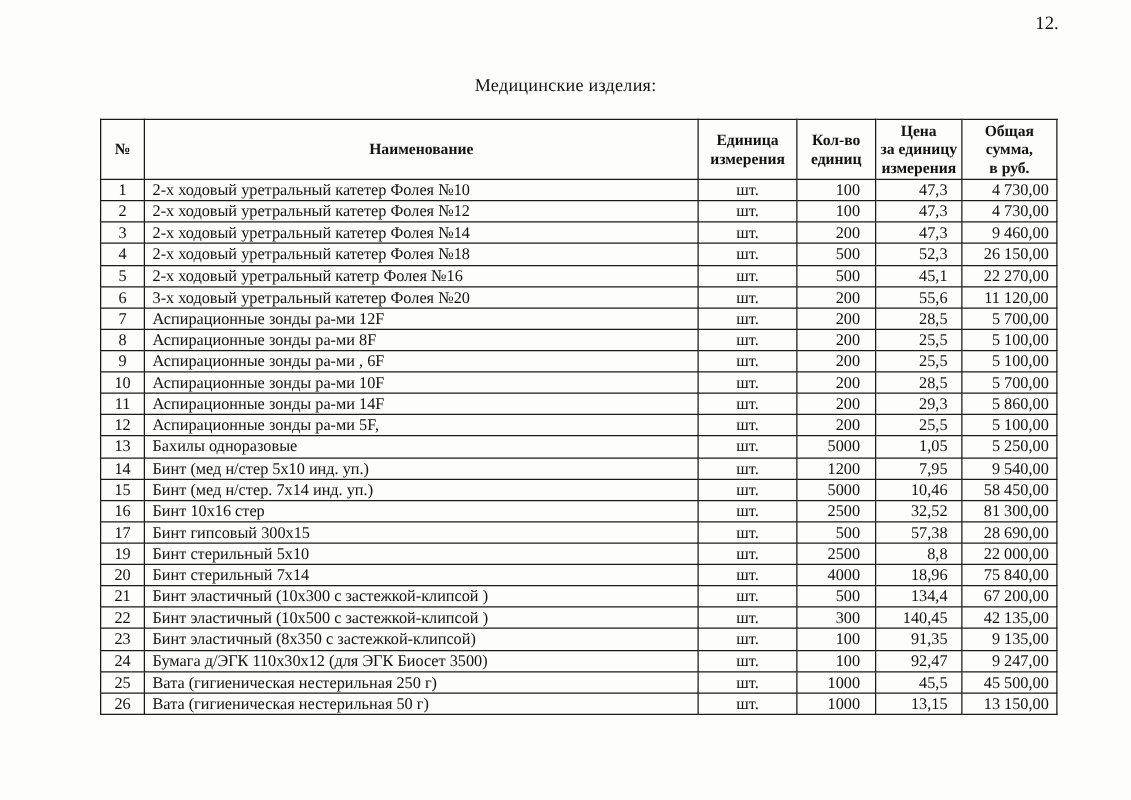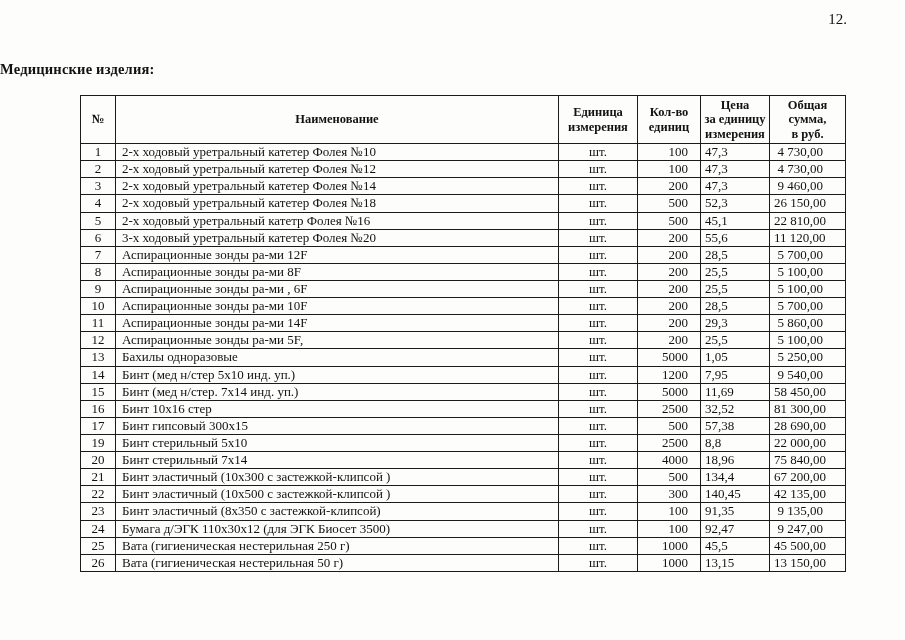--- a/index.html
+++ b/index.html
@@ -17,21 +17,22 @@
     position: absolute;
     top: 11px;
     right: 58px;
     font-size: 15px;
   }
   .doc-title {
     position: absolute;
     top: 61px;
     left: 0;
     width: 100%;
-    font-weight: bold;
+    text-align: center;
+    font-weight: normal;
     font-size: 14.5px;
     letter-spacing: 0.2px;
   }
   .table-wrap {
     position: absolute;
     top: 95px;
     left: 80px;
   }
   table {
     border-collapse: collapse;
@@ -55,22 +56,22 @@
     font-size: 13px;
     line-height: 1.24;
     padding: 0 4px;
     vertical-align: middle;
     white-space: nowrap;
   }
   td.c0 { text-align: center; padding: 0 1px; }
   td.c1 { text-align: left; padding-left: 6px; }
   td.c2 { text-align: center; margin-top: 48px; }
   td.c3 { text-align: right; padding-right: 12px; }
-  td.c4 { padding-right: 11px; }
-  td.c5 { text-align: right; padding-right: 22px; }
+  td.c4 { text-align: right; padding-right: 11px; }
+  td.c5 { text-align: right; padding-right: 6px; }
 </style>
 </head>
 <body>
 
 <div class="page">
 
   <div class="page-number">12.</div>
 
   <div class="doc-title">Медицинские изделия:</div>
 
@@ -132,21 +133,21 @@
             <td class="c3">500</td>
             <td class="c4">52,3</td>
             <td class="c5">26 150,00</td>
           </tr>
           <tr>
             <td class="c0">5</td>
             <td class="c1">2-х ходовый уретральный катетр Фолея №16</td>
             <td class="c2">шт.</td>
             <td class="c3">500</td>
             <td class="c4">45,1</td>
-            <td class="c5">22 810,00</td>
+            <td class="c5">22 270,00</td>
           </tr>
           <tr>
             <td class="c0">6</td>
             <td class="c1">3-х ходовый уретральный катетер Фолея №20</td>
             <td class="c2">шт.</td>
             <td class="c3">200</td>
             <td class="c4">55,6</td>
             <td class="c5">11 120,00</td>
           </tr>
           <tr>
@@ -211,21 +212,21 @@
             <td class="c2">шт.</td>
             <td class="c3">1200</td>
             <td class="c4">7,95</td>
             <td class="c5">9 540,00</td>
           </tr>
           <tr>
             <td class="c0">15</td>
             <td class="c1">Бинт (мед н/стер. 7х14  инд. уп.)</td>
             <td class="c2">шт.</td>
             <td class="c3">5000</td>
-            <td class="c4">11,69</td>
+            <td class="c4">10,46</td>
             <td class="c5">58 450,00</td>
           </tr>
           <tr>
             <td class="c0">16</td>
             <td class="c1">Бинт 10х16 стер</td>
             <td class="c2">шт.</td>
             <td class="c3">2500</td>
             <td class="c4">32,52</td>
             <td class="c5">81 300,00</td>
           </tr>

